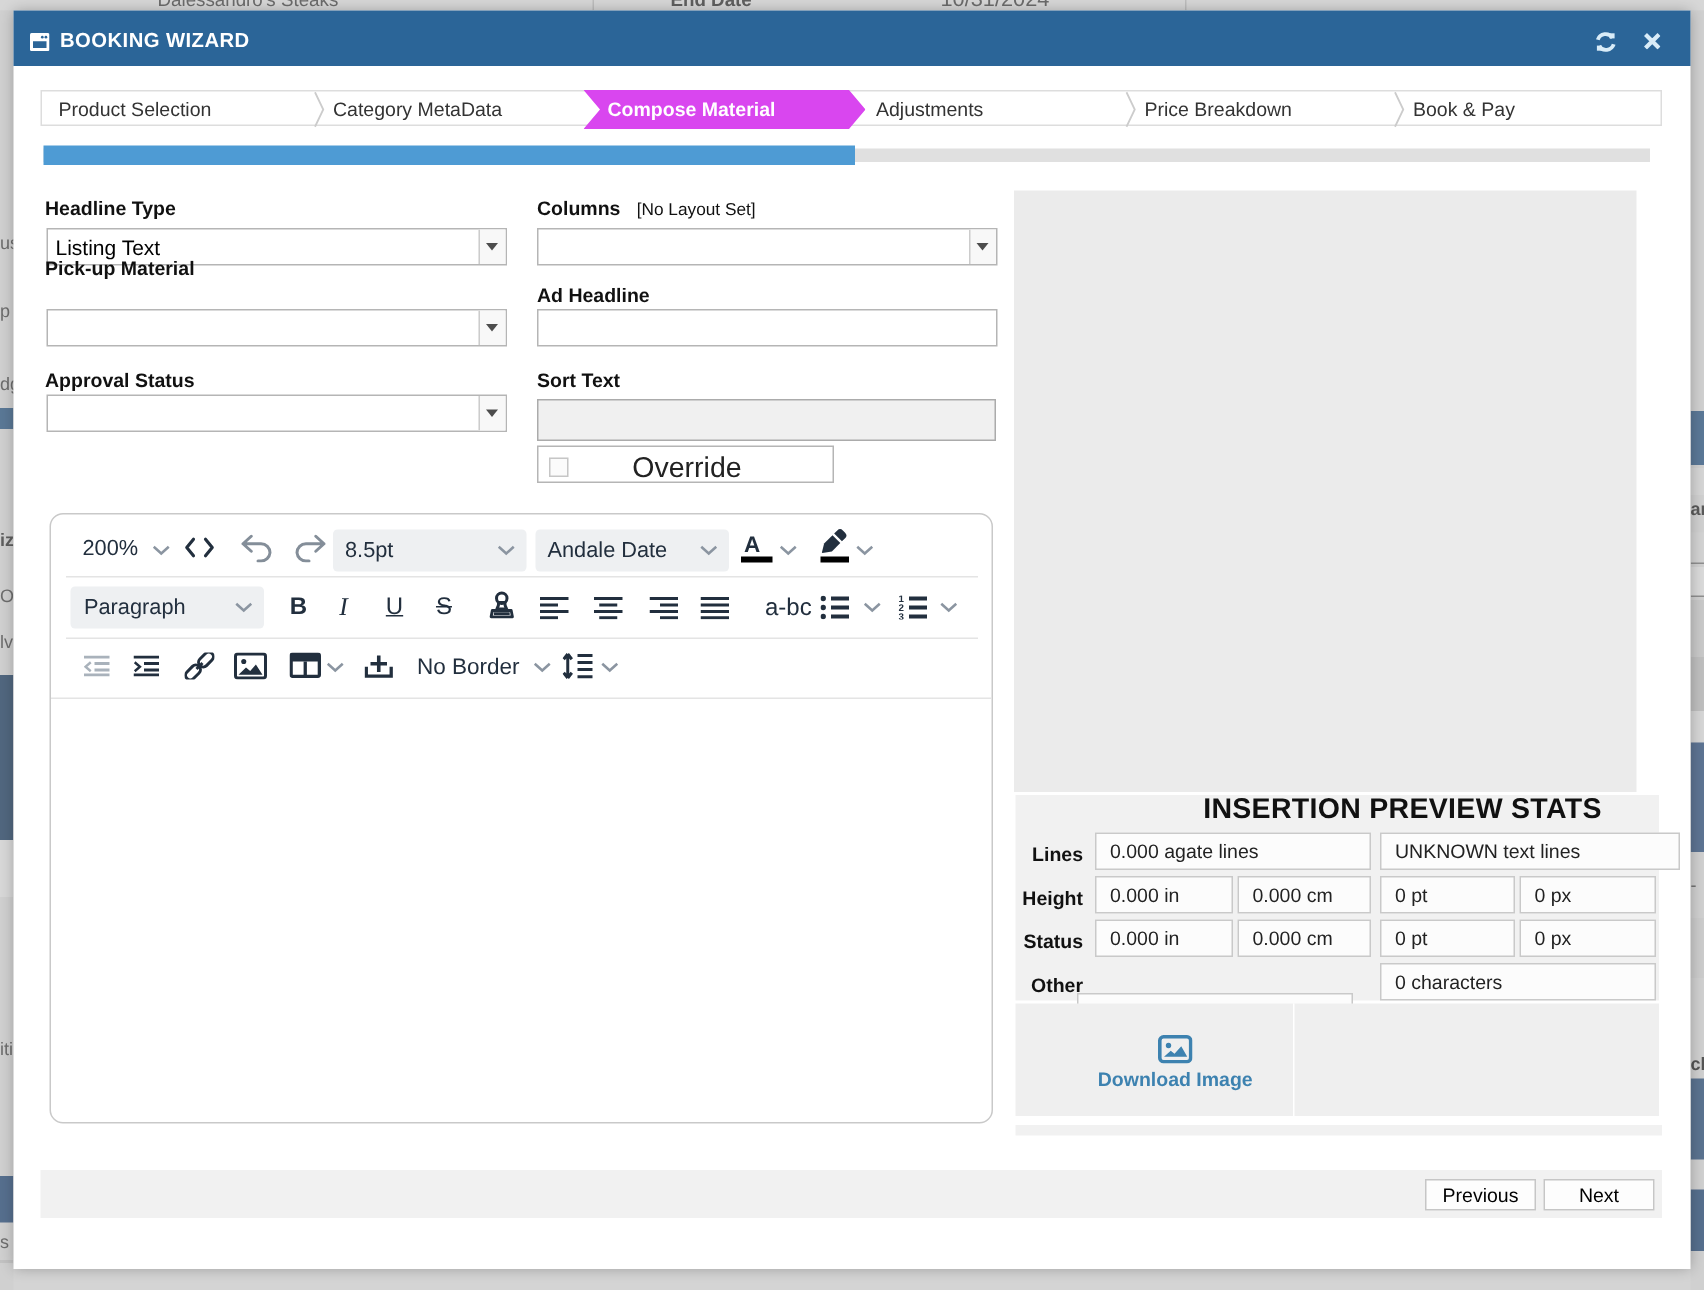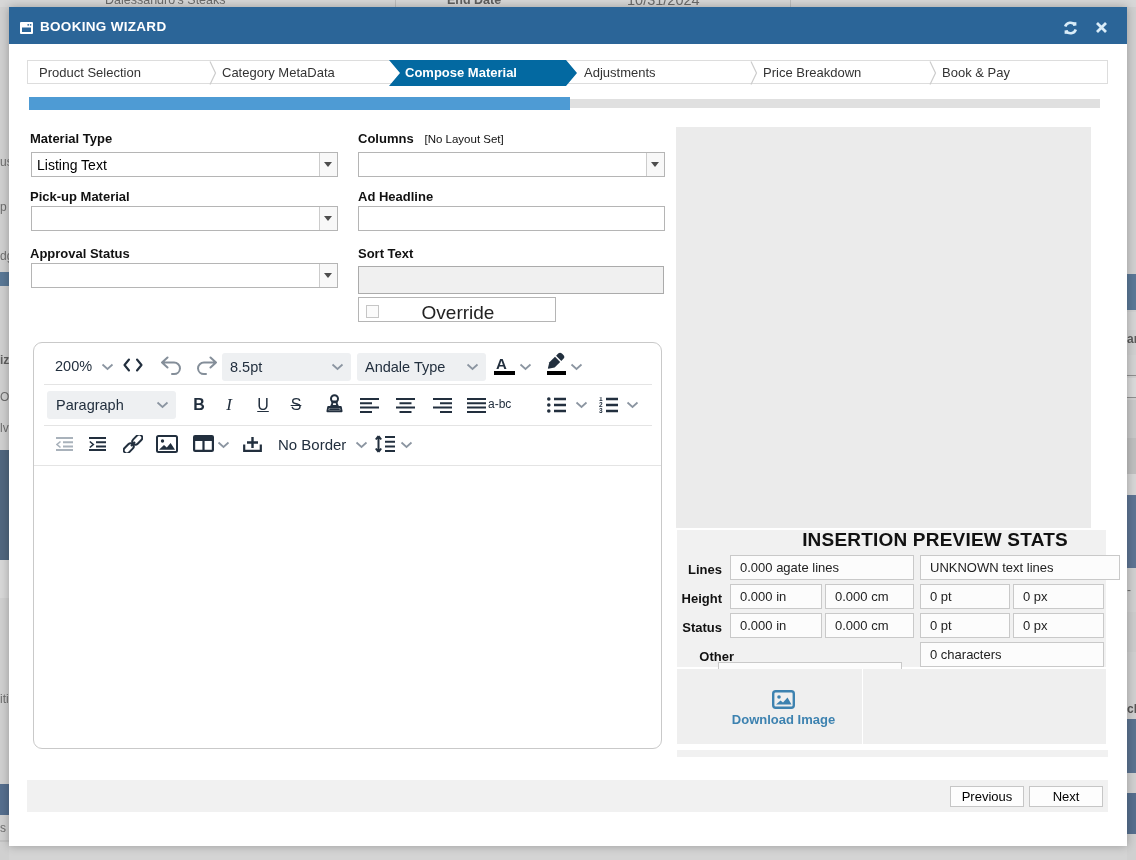--- a/index.html
+++ b/index.html
@@ -14,21 +14,21 @@
 #strip-right { left:1127px; top:7px; width:9px; height:853px; background:#d0d0d0; overflow:hidden; }
 .frag { position:absolute; font-size:12px; color:#6d6d6d; white-space:nowrap; }
 
 #modal { left:9px; top:7px; width:1118px; height:839px; background:#ffffff; box-shadow:0 0 9px rgba(0,0,0,0.28); }
 #mhead { left:0; top:0; width:1118px; height:37px; background:#2b6598; }
 #mtitle { left:31px; top:10px; font-size:13.5px; font-weight:bold; color:#ffffff; letter-spacing:0.3px; line-height:20px; }
 
 #steps { left:18px; top:53px; width:1081px; height:24px; background:#fff; border:1px solid #ddd; }
 .step { position:absolute; top:0; height:24px; line-height:24px; font-size:13px; color:#333; }
 .sep { position:absolute; top:0; }
-#stepActive { position:absolute; top:-1px; height:26px; line-height:26px; font-size:13px; font-weight:bold; color:#fff; background:#0369a1; }
+#stepActive { position:absolute; top:-1px; height:26px; line-height:26px; font-size:13px; font-weight:bold; color:#fff; background:#d946ef; }
 
 #ptrack { left:20px; top:92px; width:1071px; height:9px; background:#e0e0e0; }
 #pfill { left:20px; top:90px; width:541px; height:13px; background:#4e9bd4; }
 
 .lbl { position:absolute; font-size:13px; font-weight:bold; color:#111; line-height:16px; }
 .sel { position:absolute; background:#fff; border:1px solid #b5b5b5; }
 .sel .btn { position:absolute; right:0; top:0; bottom:0; width:18px; background:#f8f8f8; border-left:1px solid #ccc; }
 .sel .tri { position:absolute; right:5px; top:9px; width:0; height:0; border-left:4px solid transparent; border-right:4px solid transparent; border-top:5px solid #4d4d4d; }
 .inp { position:absolute; background:#fff; border:1px solid #b5b5b5; }
 
@@ -132,33 +132,33 @@
     <div class="step" style="left:735px;">Price Breakdown</div>
     <svg class="sep" style="left:901px;" width="8" height="24">
         <path d="M1 0.5 L6.5 12 L1 23.5" fill="none" stroke="#ccc" stroke-width="1.2"></path>
       </svg>
     <div class="step" style="left:914px;">Book &amp; Pay</div>
   </div>
 
   <div class="abs" id="ptrack"></div>
   <div class="abs" id="pfill"></div>
 
-  <div class="lbl" style="left:21px; top:124px;">Material Type</div>
+  <div class="lbl" style="left:21px; top:124px;">Headline Type</div>
   <div class="lbl" style="left:349px; top:124px;">Columns&nbsp;&nbsp; <span style="font-weight:normal; font-size:11.5px;">[No Layout Set]</span></div>
   <div class="sel" style="left:22px; top:145px; width:307px; height:25px;">
       <span style="position:absolute; left:5px; top:4px; font-size:14px; color:#000;">Listing Text</span>
       <span class="btn"></span>
       <span class="tri"></span>
     </div>
   <div class="sel" style="left:349px; top:145px; width:307px; height:25px;">
       <span class="btn"></span>
       <span class="tri"></span>
     </div>
 
-  <div class="lbl" style="left:21px; top:182px;text-align:right;">Pick-up Material</div>
+  <div class="lbl" style="left:21px; top:164px;text-align:right;">Pick-up Material</div>
   <div class="lbl" style="left:349px; top:182px;">Ad Headline</div>
   <div class="sel" style="left:22px; top:199px; width:307px; height:25px;">
       <span class="btn"></span>
       <span class="tri"></span>
     </div>
   <div class="inp" style="left:349px; top:199px; width:307px; height:25px;"></div>
 
   <div class="lbl" style="left:21px; top:239px;">Approval Status</div>
   <div class="lbl" style="left:349px; top:239px;">Sort Text</div>
   <div class="sel" style="left:22px; top:256px; width:307px; height:25px;">
@@ -190,21 +190,21 @@
       </svg>
   <svg class="abs" style="left:186px; top:349px;" width="24" height="19" viewBox="0 0 24 19">
         <path d="M15.5 1.5 L21 6.5 L15.5 11.5 M21 6.5 H9 A6 6 0 0 0 3 12.5 A6 6 0 0 0 9 18 H11" fill="none" stroke="#848e99" stroke-width="2" stroke-linecap="round" stroke-linejoin="round"></path>
       </svg>
   <div class="tbbox" style="left:213px; top:346px; width:129px; height:28px;"></div>
   <div class="tbtxt" style="left:221px; top:352px;">8.5pt</div>
   <svg class="abs chev" style="left:322px; top:356px;" width="13" height="8">
         <path d="M1.5 1.5 L6.5 6 L11.5 1.5" fill="none" stroke="#8b95a1" stroke-width="1.7"></path>
       </svg>
   <div class="tbbox" style="left:348px; top:346px; width:129px; height:28px;"></div>
-  <div class="tbtxt" style="left:356px; top:352px;">Andale Type</div>
+  <div class="tbtxt" style="left:356px; top:352px;">Andale Date</div>
   <svg class="abs chev" style="left:457px; top:356px;" width="13" height="8">
         <path d="M1.5 1.5 L6.5 6 L11.5 1.5" fill="none" stroke="#8b95a1" stroke-width="1.7"></path>
       </svg>
   <div class="tbtxt" style="left:487px; top:348px; font-weight:bold; font-size:15px;">A</div>
   <div class="abs" style="left:485px; top:364px; width:21px; height:4px; background:#000;"></div>
   <svg class="abs chev" style="left:510px; top:356px;" width="13" height="8">
         <path d="M1.5 1.5 L6.5 6 L11.5 1.5" fill="none" stroke="#8b95a1" stroke-width="1.7"></path>
       </svg>
   <svg class="abs" style="left:536px; top:345px;" width="21" height="18" viewBox="0 0 21 18">
         <g fill="#222f3e">
@@ -244,21 +244,21 @@
   <svg class="abs" style="left:424px; top:391px;" width="20" height="15">
         <g stroke="#222f3e" stroke-width="2">
           <path d="M0 1h19M7 5.3h12M0 9.6h19M7 13.9h12"></path>
         </g>
       </svg>
   <svg class="abs" style="left:458px; top:391px;" width="20" height="15">
         <g stroke="#222f3e" stroke-width="2">
           <path d="M0 1h19M0 5.3h19M0 9.6h19M0 13.9h19"></path>
         </g>
       </svg>
-  <div class="tbtxt" style="left:479px; top:390px; font-size:12px;">a-bc</div>
+  <div class="tbtxt" style="left:501px; top:390px; font-size:16px;">a-bc</div>
   <svg class="abs" style="left:538px; top:390px;" width="19" height="16">
         <g stroke="#222f3e" stroke-width="2.6">
           <path d="M7 2h12M7 8h12M7 14h12"></path>
         </g>
         <g fill="#222f3e">
           <circle cx="1.8" cy="2" r="1.8"></circle>
           <circle cx="1.8" cy="8" r="1.8"></circle>
           <circle cx="1.8" cy="14" r="1.8"></circle>
         </g>
       </svg>
@@ -331,21 +331,21 @@
         <path d="M1.5 1.5 L6.5 6 L11.5 1.5" fill="none" stroke="#8b95a1" stroke-width="1.7"></path>
       </svg>
   </div>
 
   <div class="abs" id="preview"></div>
   <div class="abs" id="stats">
     <div id="stitle">INSERTION PREVIEW STATS</div>
     <div class="srow-lbl" style="top:32px;">Lines</div>
     <div class="srow-lbl" style="top:61px;">Height</div>
     <div class="srow-lbl" style="top:90px;">Status</div>
-    <div class="srow-lbl" style="top:119px;margin-left:12px;">Other</div>
+    <div class="srow-lbl" style="top:119px;">Other</div>
     <div class="sbox" style="left:53px; top:25px; width:184px;">0.000 agate lines</div>
     <div class="sbox" style="left:243px; top:25px; width:200px;">UNKNOWN text lines</div>
     <div class="sbox" style="left:53px; top:54px; width:92px;">0.000 in</div>
     <div class="sbox" style="left:148px; top:54px; width:89px;">0.000 cm</div>
     <div class="sbox" style="left:243px; top:54px; width:90px;">0 pt</div>
     <div class="sbox" style="left:336px; top:54px; width:91px;">0 px</div>
     <div class="sbox" style="left:53px; top:83px; width:92px;">0.000 in</div>
     <div class="sbox" style="left:148px; top:83px; width:89px;">0.000 cm</div>
     <div class="sbox" style="left:243px; top:83px; width:90px;">0 pt</div>
     <div class="sbox" style="left:336px; top:83px; width:91px;">0 px</div>

